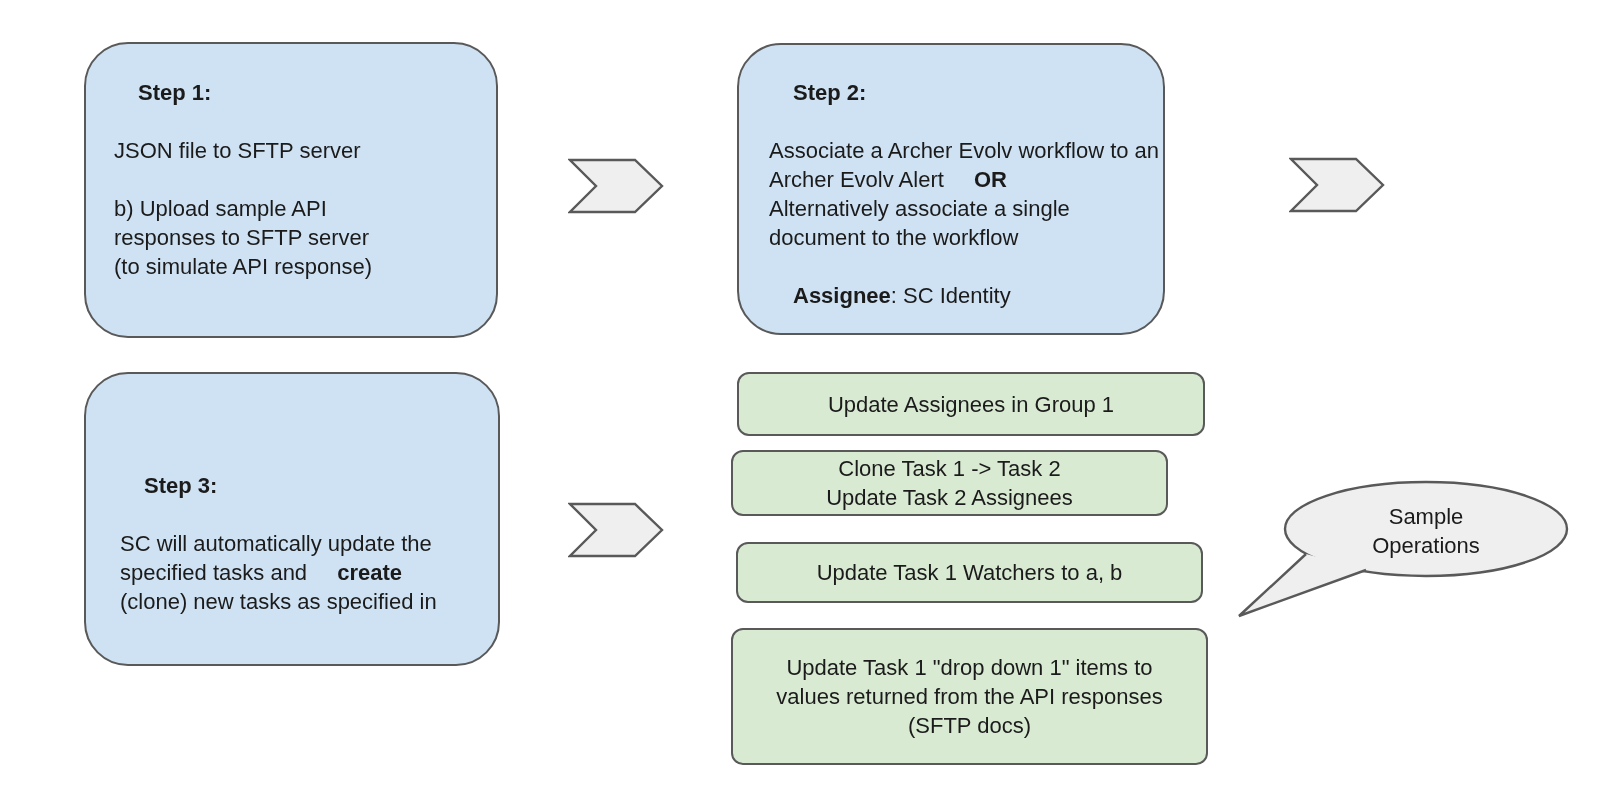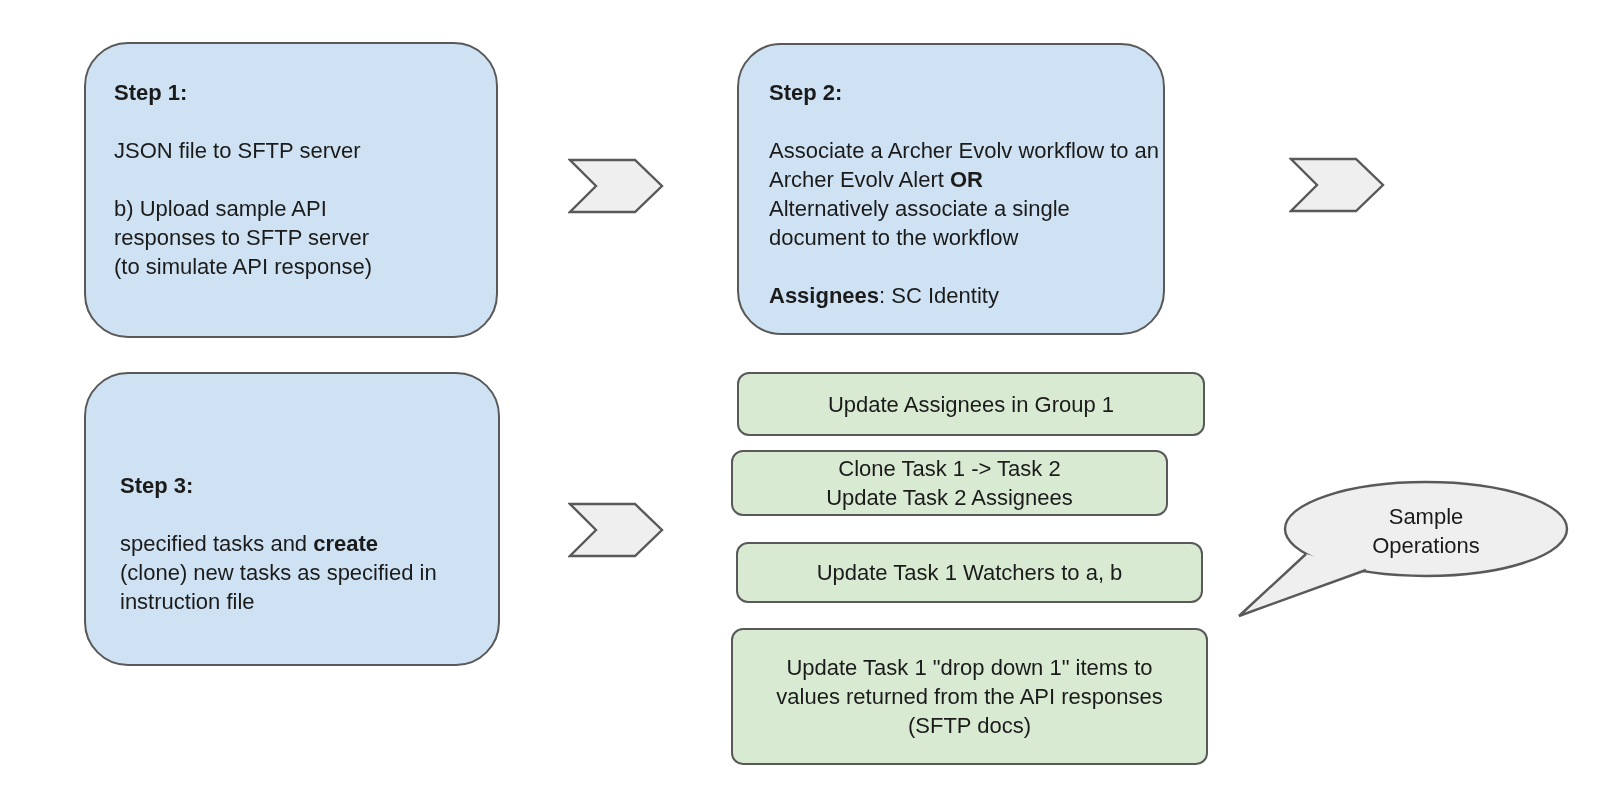--- a/index.html
+++ b/index.html
@@ -15,21 +15,21 @@
   }
   .green{
     background:var(--green_fill,#d9ead3);
     border-radius:12px;
     font-size:22px;line-height:29px;
     display:flex;align-items:center;justify-content:center;
     text-align:center;
   }
   .tline{white-space:nowrap;}
   .tline .b{font-weight:700;}
-  .b{font-weight:700;}
+  .b{font-weight:700;margin-left:24px;}
   .chev{position:absolute;}
   .shape-fill{fill:var(--shape_fill,#efefef);stroke:var(--border_gray,#595959);stroke-width:2.4;}
   .callout-svg{position:absolute;left:1205px;top:470px;}
   .callout-text{
     position:absolute;left:1285px;top:502px;width:282px;
     text-align:center;font-size:22px;line-height:29px;
   }
 </style>
 </head>
 <body>
@@ -50,31 +50,31 @@
 
   <div class="box blue" style="left:737px;top:43px;width:428px;height:292px;padding:33px 16px 0 30px;">
     <div>
         <div class="tline"><span class="b">Step 2:</span></div>
         <div class="tline">&nbsp;</div>
         <div class="tline"><span>Associate a Archer Evolv workflow to an</span></div>
         <div class="tline"><span>Archer Evolv Alert </span><span class="b">OR</span></div>
         <div class="tline"><span>Alternatively associate a single</span></div>
         <div class="tline"><span>document to the workflow</span></div>
         <div class="tline">&nbsp;</div>
-        <div class="tline"><span class="b">Assignees</span><span>: SC Identity</span></div>
+        <div class="tline"><span class="b">Assignee</span><span>: SC Identity</span></div>
       </div>
   </div>
 
   <div class="box blue" style="left:84px;top:372px;width:416px;height:294px;padding:97px 18px 0 34px;">
     <div>
         <div class="tline"><span class="b">Step 3:</span></div>
         <div class="tline">&nbsp;</div>
+        <div class="tline"><span>SC will automatically update the</span></div>
         <div class="tline"><span>specified tasks and </span><span class="b">create</span></div>
         <div class="tline"><span>(clone) new tasks as specified in</span></div>
-        <div class="tline"><span>instruction file</span></div>
       </div>
   </div>
 
   <svg class="chev" style="left:568px;top:158px;" width="96" height="56" viewBox="0 0 96 56">
     <polygon class="shape-fill" points="2,2 67,2 94,28 67,54 2,54 28,28"></polygon>
   </svg>
   <svg class="chev" style="left:1289px;top:157px;" width="96" height="56" viewBox="0 0 96 56">
     <polygon class="shape-fill" points="2,2 67,2 94,28 67,54 2,54 28,28"></polygon>
   </svg>
   <svg class="chev" style="left:568px;top:502px;" width="96" height="56" viewBox="0 0 96 56">

